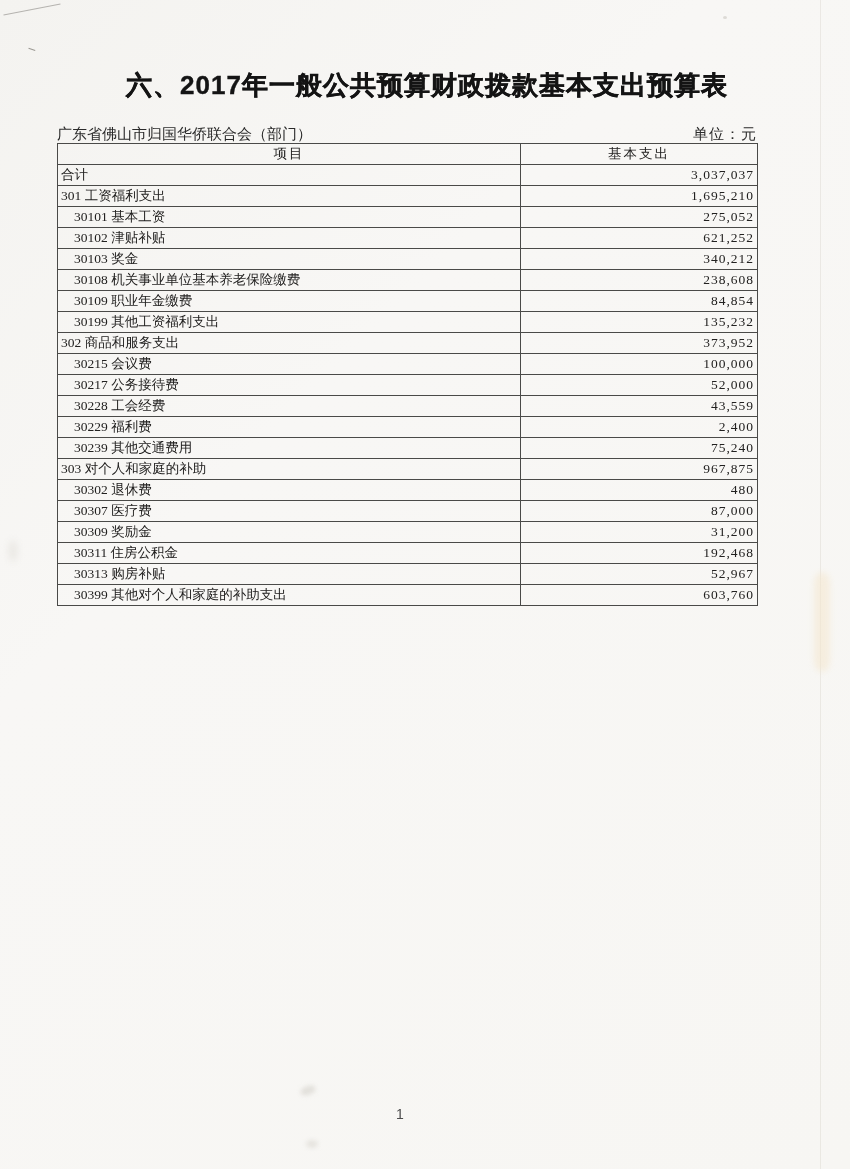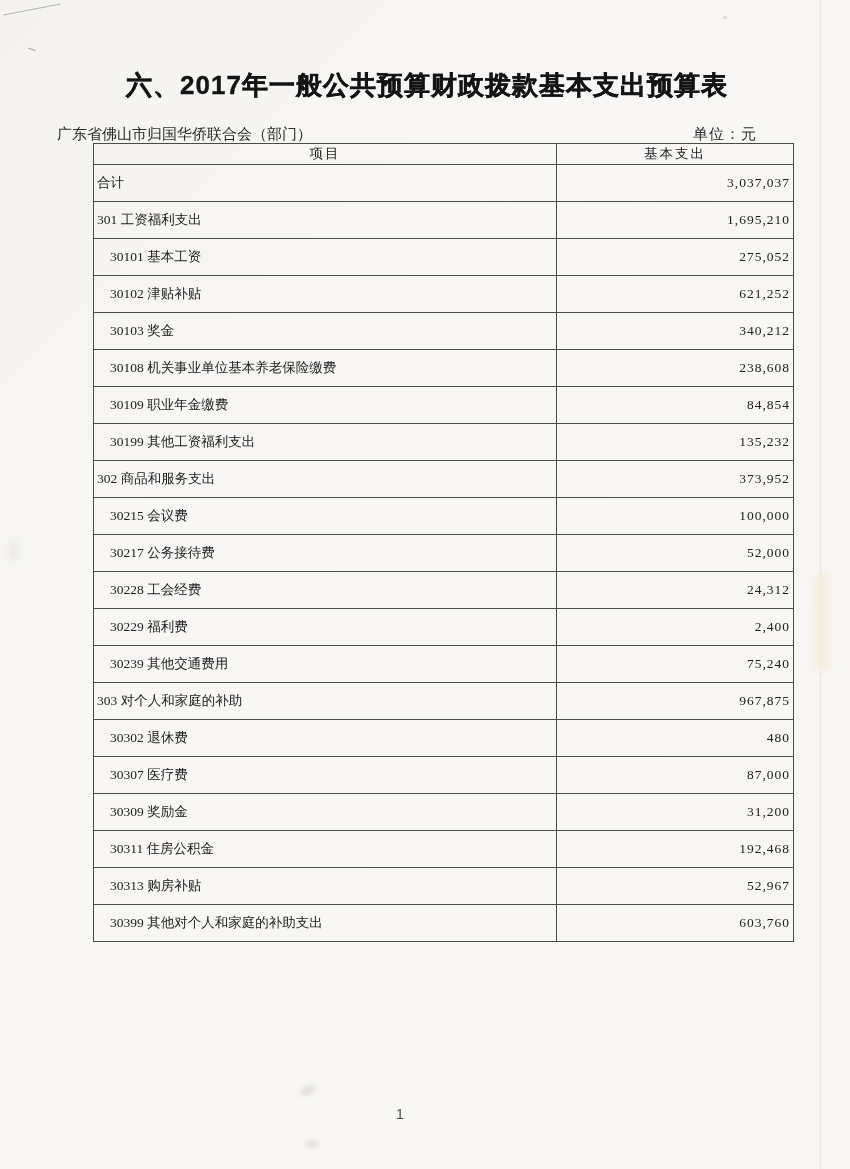--- a/index.html
+++ b/index.html
@@ -57,27 +57,27 @@
   table.budget th,
   table.budget td {
     border: 1px solid #4a4a48;
     font-size: 13.5px;
     font-weight: normal;
     color: #222120;
     overflow: hidden;
     white-space: nowrap;
     box-sizing: border-box;
   }
-  table.budget { border: 1.5px solid #3c3c3a; margin-left: 36px; }
+  table.budget { border: 1.5px solid #3c3c3a; }
   table.budget th {
     height: 21px;
     text-align: center;
     letter-spacing: 2px;
   }
-  table.budget td { height: 21px; line-height: 20px; padding: 8px 3px; }
+  table.budget td { height: 21px; line-height: 20px; padding: 0 3px; }
   td.item-cell { text-align: left; padding-left: 3px; }
   td.item-cell.indent { padding-left: 16px; }
   td.value-cell {
     text-align: right;
     padding-right: 6px;
     letter-spacing: 1px;
   }
 
   
   .page-number {
@@ -204,21 +204,21 @@
         <tr>
           <td class="item-cell indent">30215 会议费</td>
           <td class="value-cell">100,000</td>
         </tr>
         <tr>
           <td class="item-cell indent">30217 公务接待费</td>
           <td class="value-cell">52,000</td>
         </tr>
         <tr>
           <td class="item-cell indent">30228 工会经费</td>
-          <td class="value-cell">24,312</td>
+          <td class="value-cell">43,559</td>
         </tr>
         <tr>
           <td class="item-cell indent">30229 福利费</td>
           <td class="value-cell">2,400</td>
         </tr>
         <tr>
           <td class="item-cell indent">30239 其他交通费用</td>
           <td class="value-cell">75,240</td>
         </tr>
         <tr>

